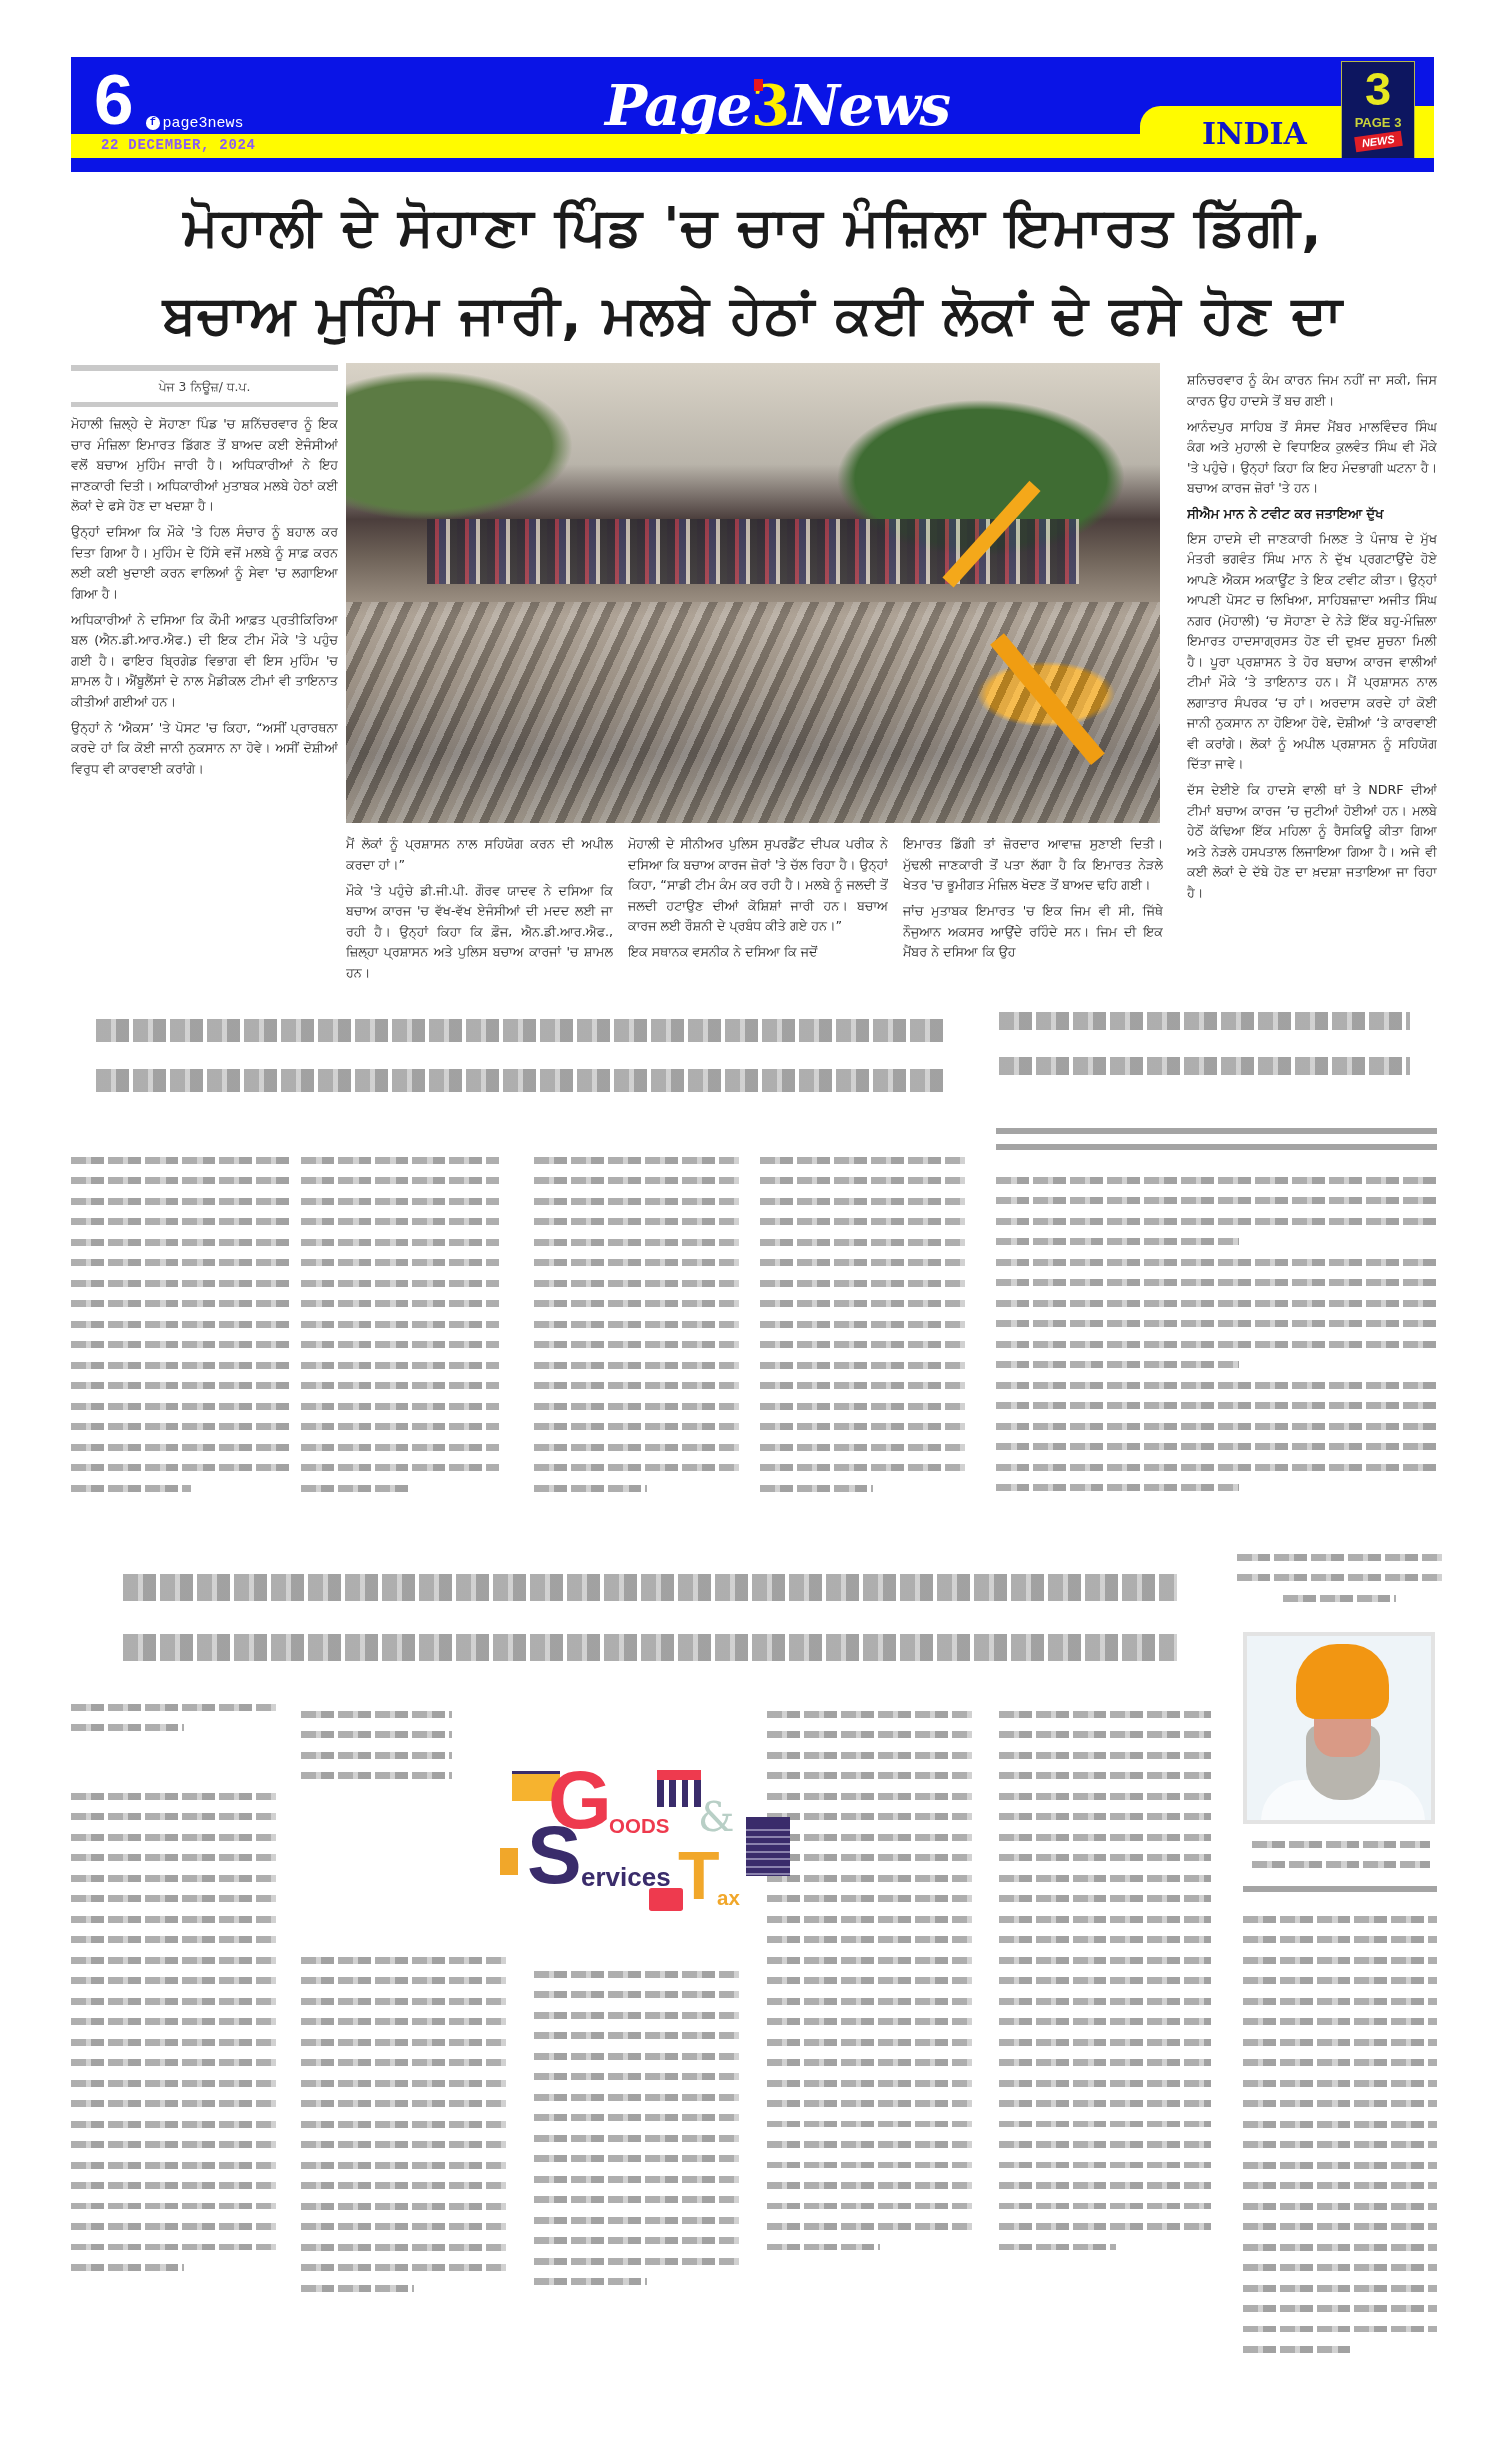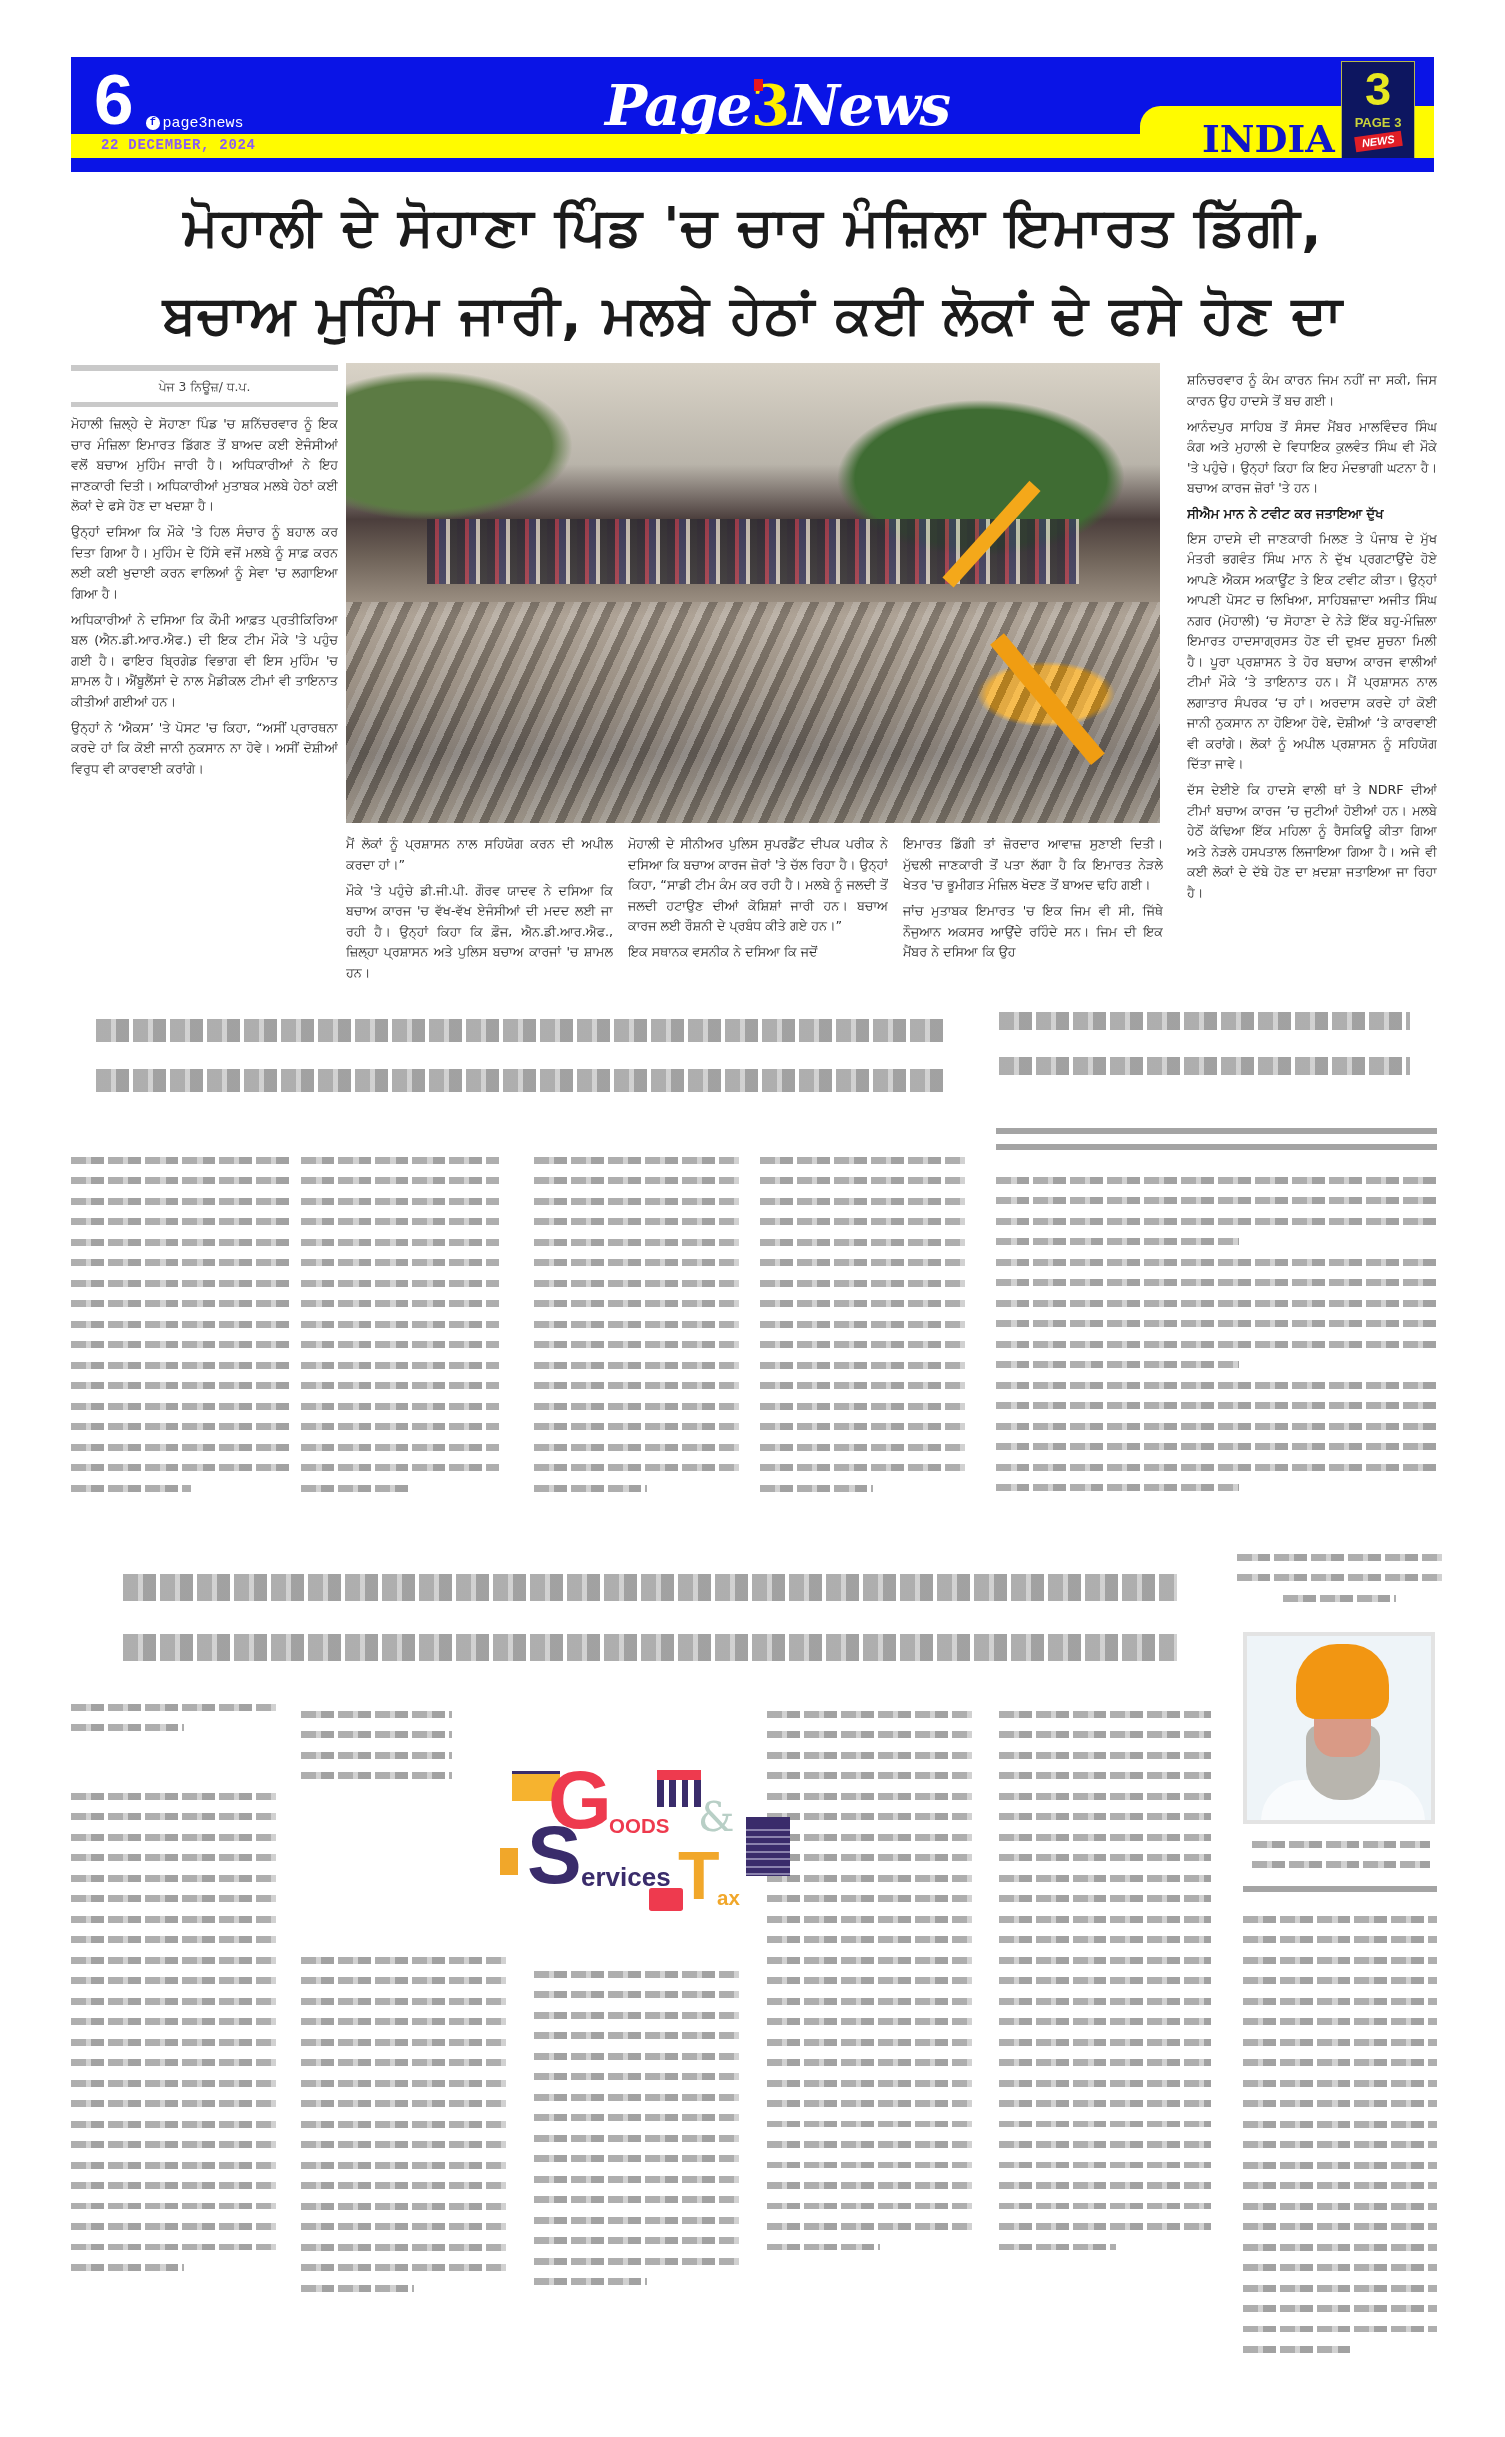--- a/index.html
+++ b/index.html
@@ -10,21 +10,21 @@
   .masthead { position: absolute; left: 71px; top: 57px; width: 1363px; height: 115px; background: #0a14e6; }
   .masthead .pageno { position: absolute; left: 23px; top: 6.8px; font-family: "Liberation Sans", sans-serif; font-size: 71px; font-weight: bold; color: #ffffff; line-height: 1; }
   .masthead .social { position: absolute; left: 75px; top: 56px; color: #fff; font-family: Liberation Mono, monospace; font-size: 15px; line-height: 22px; }
   .masthead .social .fb { display: inline-block; width: 13.7px; height: 13.7px; border-radius: 50%; background: #fff; color: #0a14e6; font-size: 10.3px; text-align: center; line-height: 13.7px; font-weight: bold; margin-right: 2.7px; vertical-align: middle; }
   .masthead .logo { position: absolute; left: 534px; top: 15px; font-family: "DejaVu Serif", "Liberation Serif", serif; font-size: 56px; color: #ffffff; font-style: italic; font-weight: bold; letter-spacing: -1.4px; }
   .masthead .logo .three { color: #ffee00; font-style: normal; position: relative; }
   .masthead .logo .three::before { content: ""; position: absolute; left: 2.7px; top: 6.8px; width: 9.6px; height: 12.3px; background: #e8161d; }
   .masthead .datebar { position: absolute; left: 0; top: 77px; width: 1081px; height: 25px; background: #fffb00; }
   .masthead .datebar span { position: absolute; left: 30px; top: 2.7px; font-family: Liberation Mono, monospace; font-weight: bold; font-size: 14px; color: #8b5cf6; letter-spacing: 0.7px; }
   .masthead .indiabox { position: absolute; left: 1069px; top: 49px; width: 294px; height: 52px; background: #fffb00; border-top-left-radius: 20.5px; }
-  .masthead .indiabox span { position: absolute; left: 62px; top: 9.6px; font-family: "DejaVu Serif", serif; font-weight: bold; font-size: 38px; color: #1016c8; }
+  .masthead .indiabox span { position: absolute; left: 62px; top: 9.6px; font-family: "DejaVu Serif", serif; font-weight: bold; font-size: 30px; color: #1016c8; }
   .masthead .badge { position: absolute; left: 1270px; top: 4.1px; width: 74px; height: 101px; background: #0d1660; border: 1.4px solid #b8b84a; text-align: center; }
   .masthead .badge .big3 { font-family: "Liberation Sans", sans-serif; font-size: 47px; font-weight: bold; color: #e8e820; line-height: 53px; }
   .masthead .badge .pg { font-family: "Liberation Sans", sans-serif; font-size: 13px; font-weight: bold; color: #c9d23a; }
   .masthead .badge .nw { display: inline-block; margin-top: 4.1px; background: #e01e26; color: #fff; font-family: "Liberation Sans", sans-serif; font-size: 11px; font-weight: bold; font-style: italic; padding: 1.4px 6.8px; transform: rotate(-8deg); }
   .masthead .bottomstrip { position: absolute; left: 0; top: 101px; width: 1363px; height: 13.7px; background: #0a14e6; }
 
   
   .lead-headline { position: absolute; left: 103px; top: 183px; width: 1300px; text-align: center; font-family: "DejaVu Sans", sans-serif; font-weight: bold; color: #1b1b1b; font-size: 53px; line-height: 88px; letter-spacing: 1.4px; }
 
   

